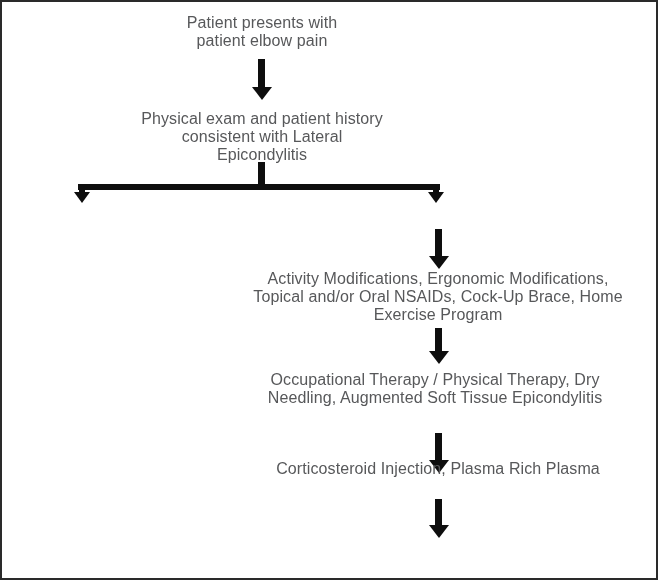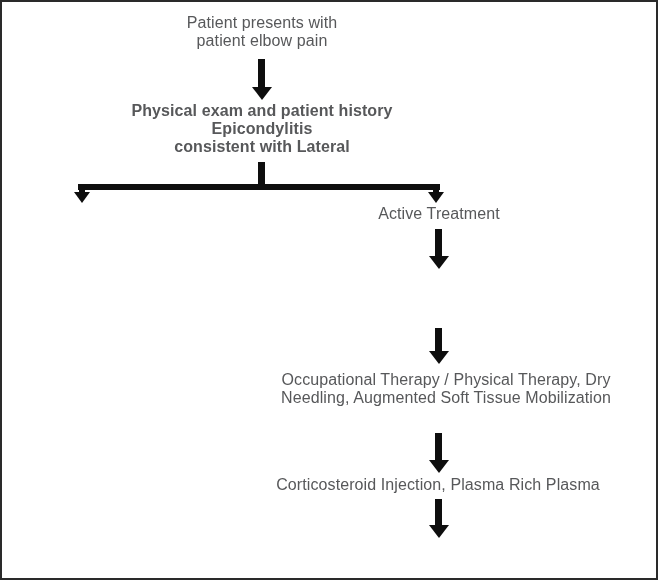--- a/index.html
+++ b/index.html
@@ -64,43 +64,47 @@
 
 <div class="canvas">
 
   <div class="node" style="left:110px; top:12px; width:300px;">
     <span class="line">Patient presents with</span>
     <span class="line">patient elbow pain</span>
   </div>
 
   <div class="arrow-down" style="left:256px; top:57px; height:28px;"></div>
 
-  <div class="node" style="left:90px; top:100px; width:340px;font-weight:bold;">
+  <div class="node" style="left:90px; top:108px; width:340px;">
     <span class="line">Physical exam and patient history</span>
+    <span class="line">consistent with Lateral</span>
     <span class="line">Epicondylitis</span>
-    <span class="line">consistent with Lateral</span>
   </div>
 
   <div class="connector" style="left:256px; top:160px; width:7px; height:23px;"></div>
   <div class="connector" style="left:76px; top:182px; width:362px; height:6px;"></div>
   <div class="arrow-down small" style="left:77px; top:186px; height:4px;"></div>
   <div class="arrow-down small" style="left:431px; top:186px; height:4px;"></div>
 
-  <div class="node" style="left:357px; top:203px; width:160px;">Active Treatment</div>
 
   <div class="arrow-down" style="left:433px; top:227px; height:27px;"></div>
 
+  <div class="node" style="left:236px; top:268px; width:400px;">
+    <span class="line">Activity Modifications, Ergonomic Modifications,</span>
+    <span class="line">Topical and/or Oral NSAIDs, Cock-Up Brace, Home</span>
+    <span class="line">Exercise Program</span>
+  </div>
 
   <div class="arrow-down" style="left:433px; top:326px; height:23px;"></div>
 
-  <div class="node" style="left:244px; top:369px; width:400px;">
+  <div class="node" style="left:233px; top:369px; width:400px;">
     <span class="line">Occupational Therapy / Physical Therapy, Dry</span>
-    <span class="line">Needling, Augmented Soft Tissue Mobilization</span>
+    <span class="line">Needling, Augmented Soft Tissue Epicondylitis</span>
   </div>
 
   <div class="arrow-down" style="left:433px; top:431px; height:27px;"></div>
 
-  <div class="node" style="left:216px; top:474px; width:440px;">Corticosteroid Injection, Plasma Rich Plasma</div>
+  <div class="node" style="left:216px; top:458px; width:440px;">Corticosteroid Injection, Plasma Rich Plasma</div>
 
   <div class="arrow-down" style="left:433px; top:497px; height:26px;"></div>
 
 
 </div>
 
 </body></html>

